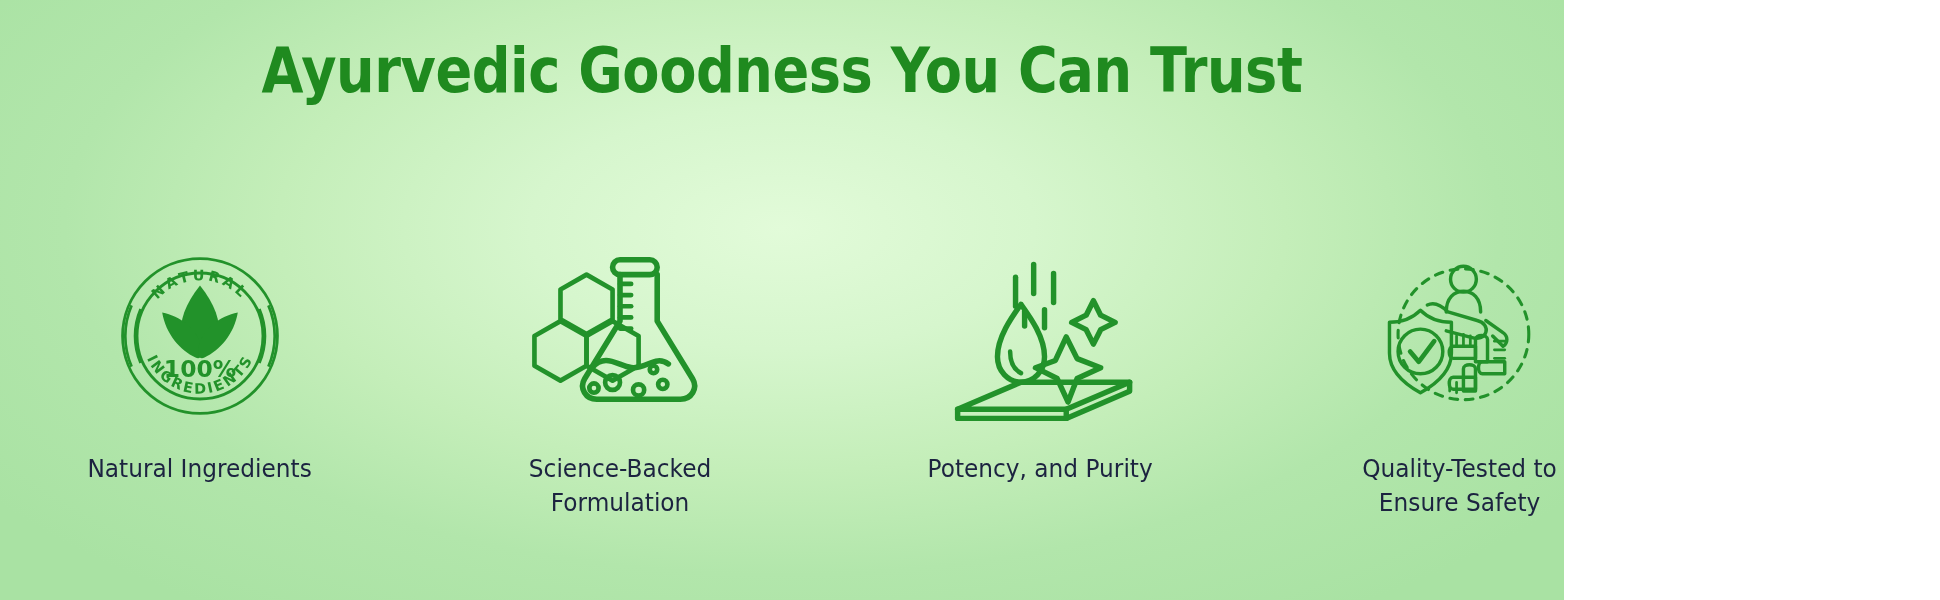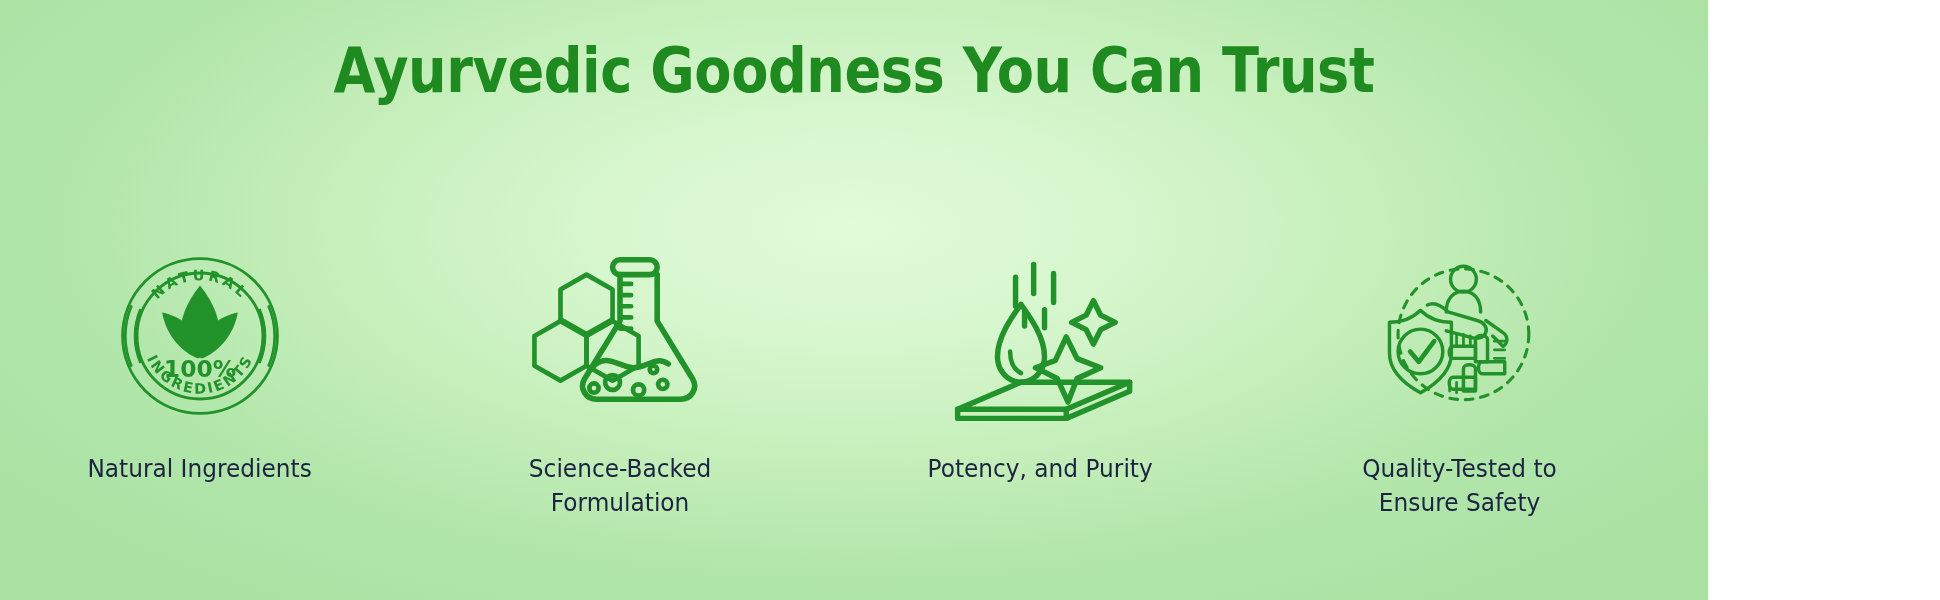--- a/index.html
+++ b/index.html
@@ -7,21 +7,21 @@
     padding: 0;
   }
   body {
     width: 1940px;
     height: 600px;
     overflow: hidden;
     font-family: "DejaVu Sans", sans-serif;
   }
   .banner {
     position: relative;
-    width: 1708px;
+    width: 1564px;
     height: 600px;
     box-sizing: border-box;
     background:
       radial-gradient(ellipse 62% 78% at 50% 38%,
         #e2fbd9 0%,
         #d6f6cd 26%,
         #c4eeb9 52%,
         #b2e6ab 74%,
         #a9e2a3 100%);
     overflow: hidden;

